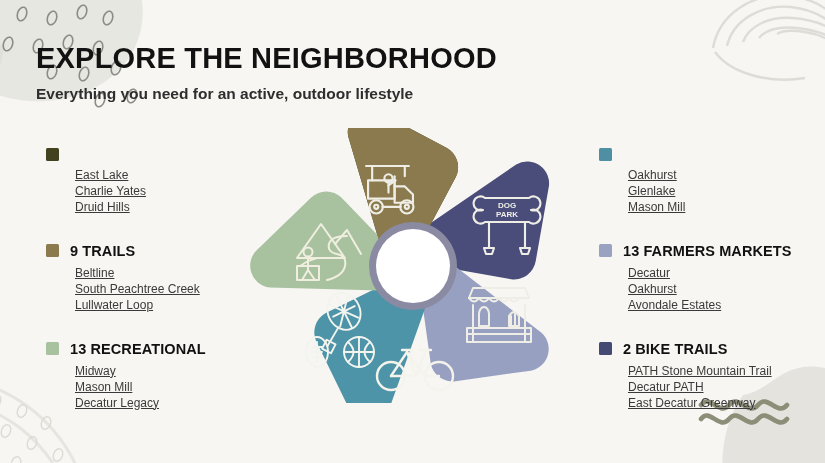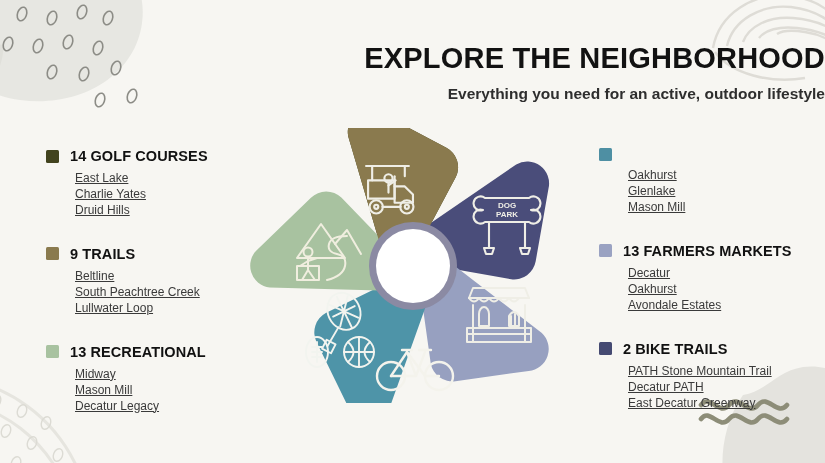--- a/index.html
+++ b/index.html
@@ -25,21 +25,21 @@
   }
   #deco-tl { left: -40px; top: -52px; }
   #deco-tr { right: -6px;  top: -30px; }
   #deco-bl { left: -34px;  bottom: -46px; }
   #deco-br { right: -10px; bottom: -22px; }
 
   
   #header {
     position: absolute;
     left: 0; right: 0; top: 42px;
-    text-align: right;
+    text-align: left;
     padding-left: 36px;
   }
   #title {
     font-size: 29px;
     font-weight: bold;
     letter-spacing: .2px;
     color: #121212;
     margin: 0;
     line-height: 1.15;
   }
@@ -181,21 +181,20 @@
   <div id="header">
     <h1 id="title">EXPLORE THE NEIGHBORHOOD</h1>
     <p id="subtitle">Everything you need for an active, outdoor lifestyle</p>
   </div>
 
   <div class="column" id="col-left">
 
     <div class="legend-group">
       <div class="group-head">
         <span class="swatch" style="background:#42431e"></span>
-        <span class="group-title">14 GOLF COURSES</span>
       </div>
       <ul class="group-items">
         <li>East Lake</li>
         <li>Charlie Yates</li>
         <li>Druid Hills</li>
       </ul>
     </div>
 
     <div class="legend-group">
       <div class="group-head">

